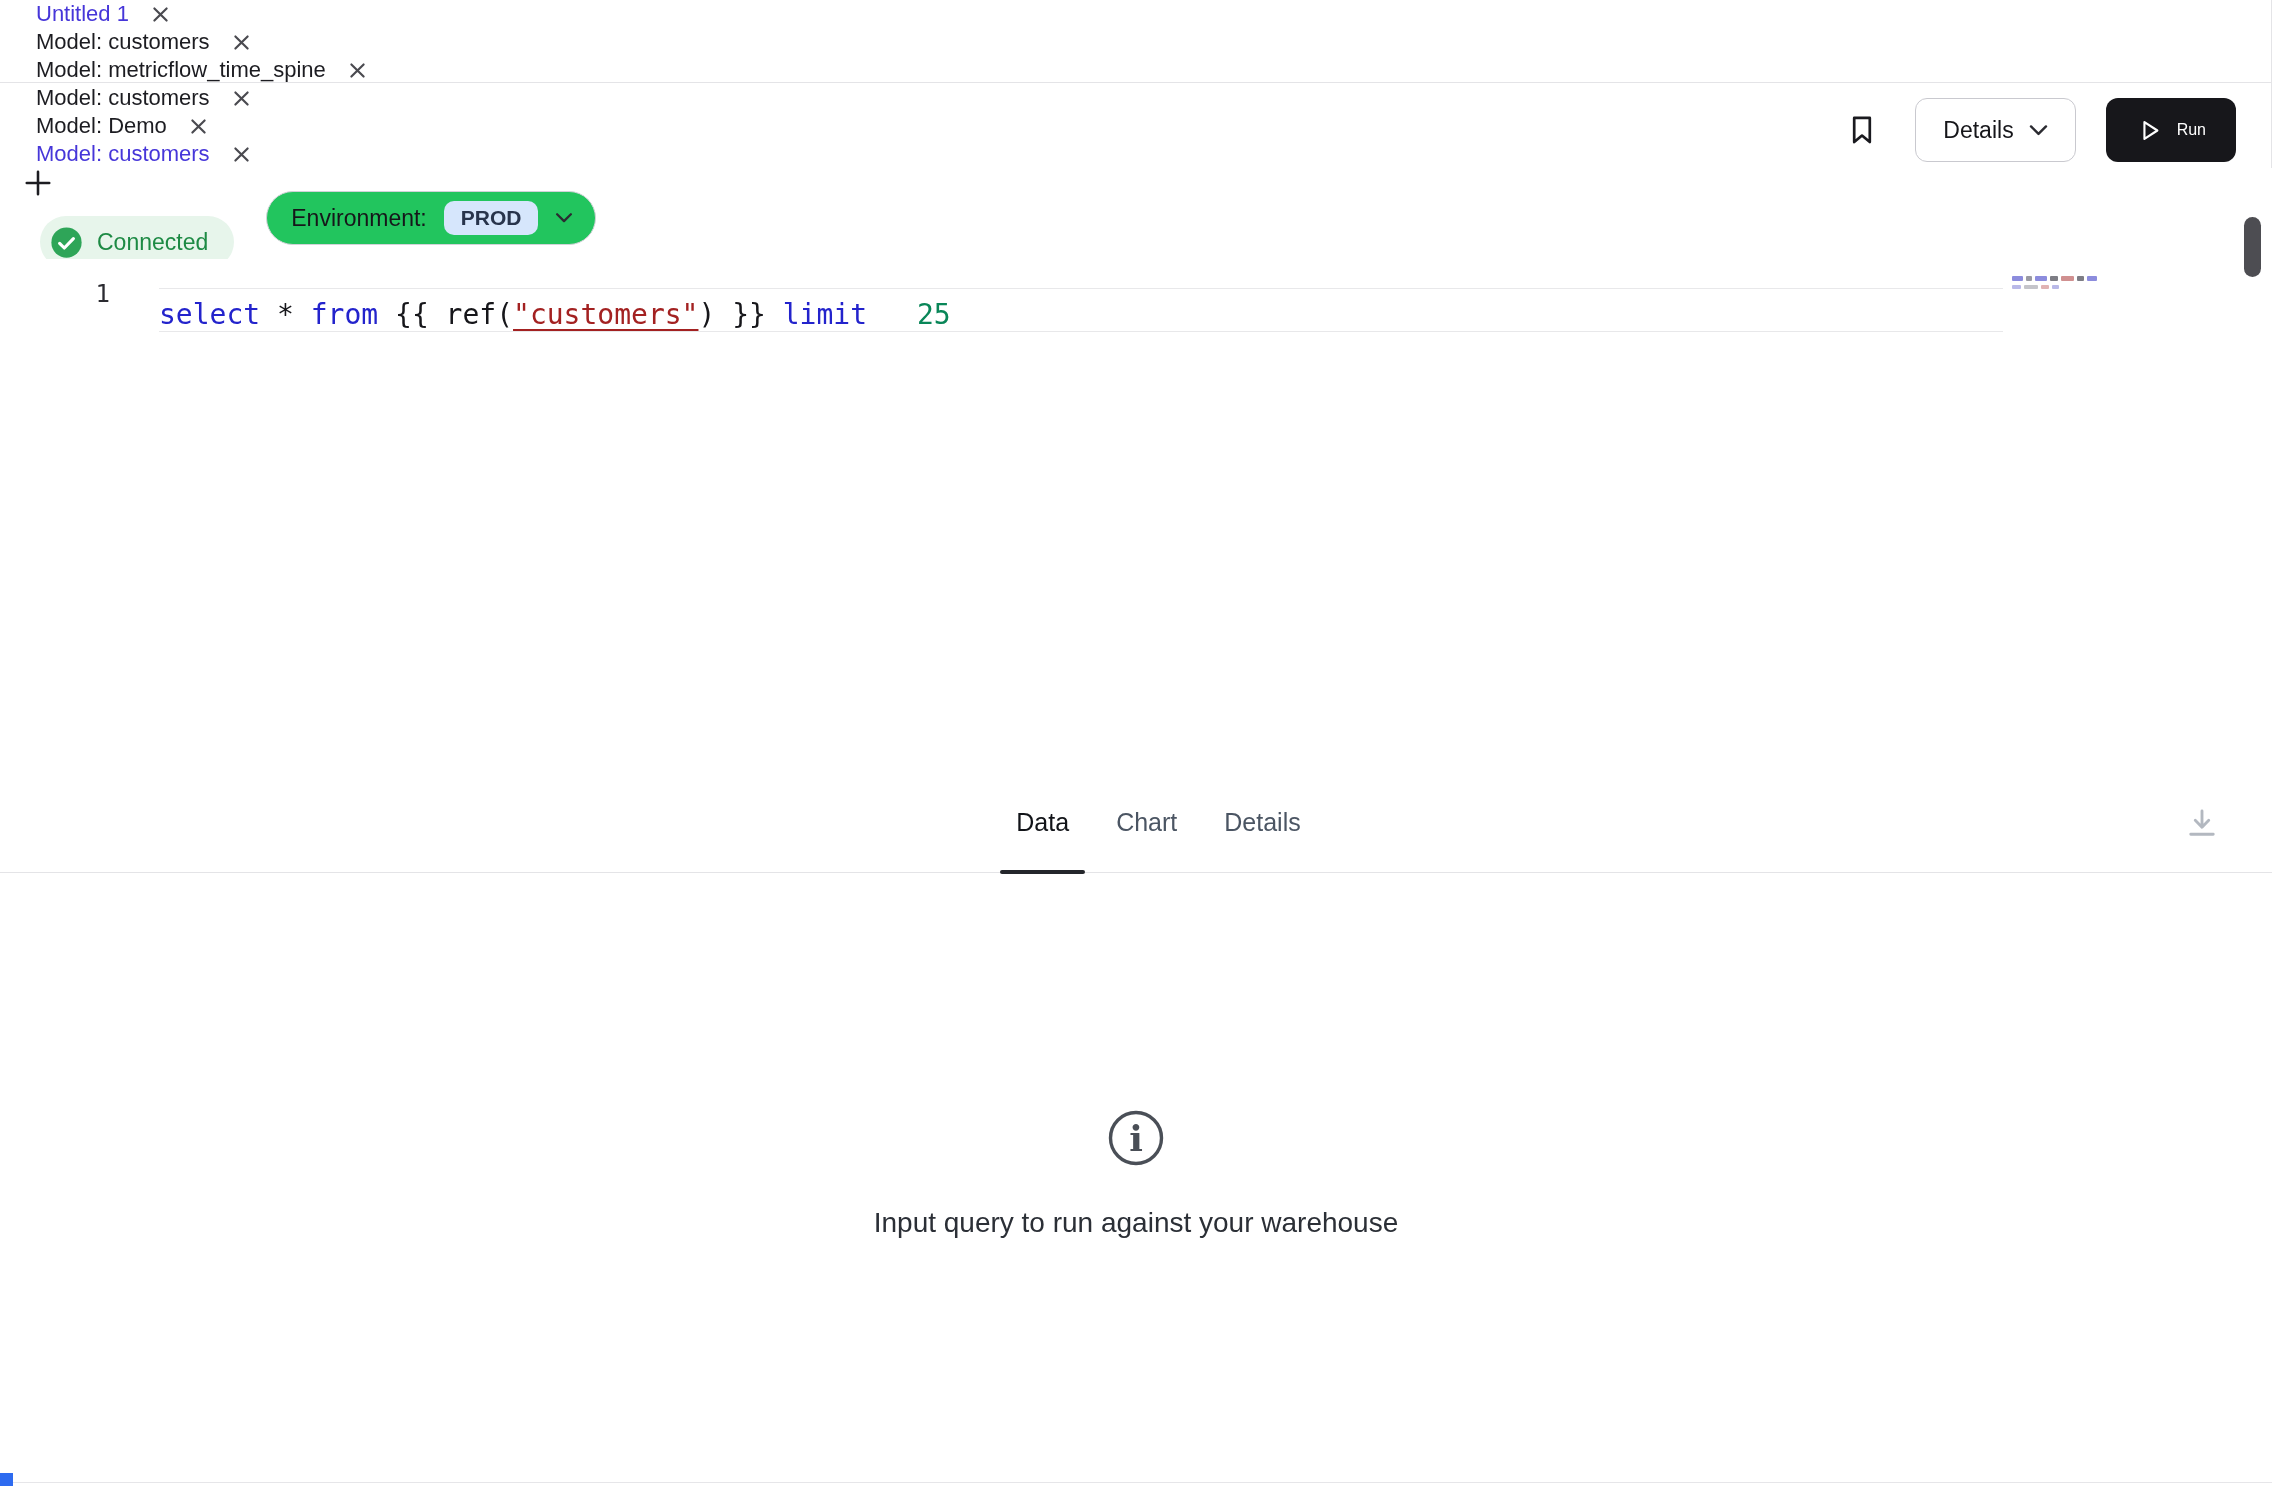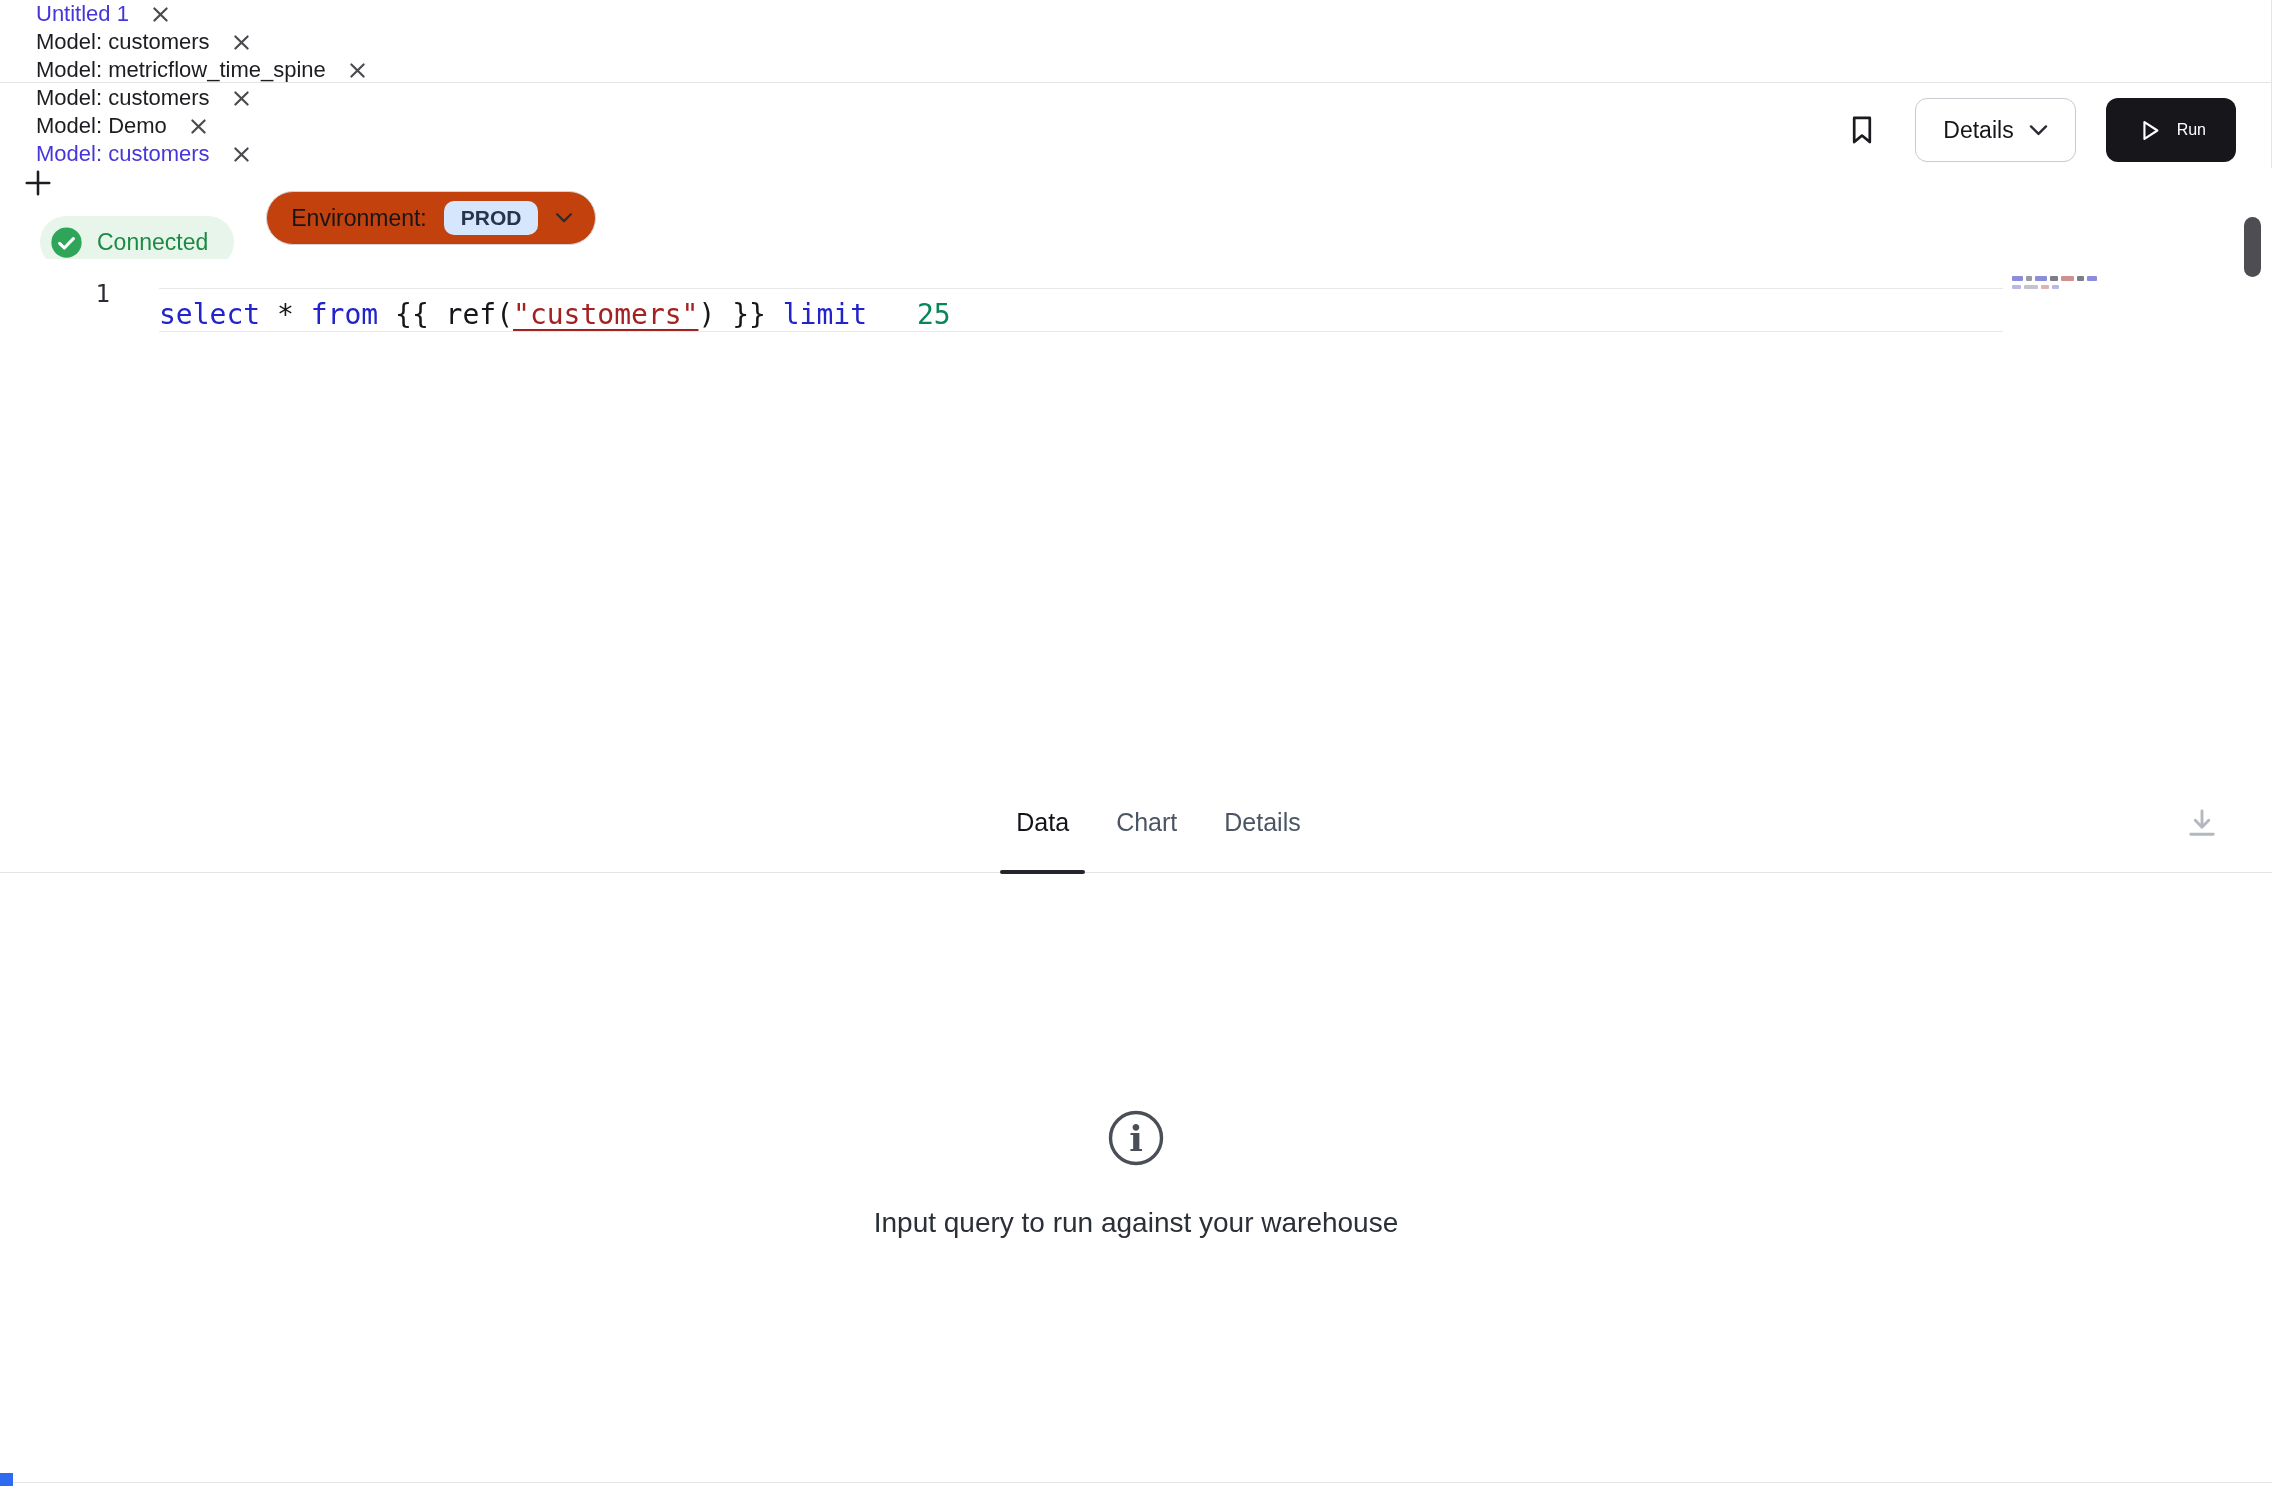--- a/index.html
+++ b/index.html
@@ -18,21 +18,21 @@
 
   
   .toolbar { height: 94px; display: flex; align-items: center; justify-content: flex-end; gap: 30px; padding-right: 36px; }
   .icon-btn { display: flex; align-items: center; justify-content: center; width: 46px; height: 46px; background: none; border: none; cursor: pointer; }
   .btn-develop { display: flex; align-items: center; gap: 15px; height: 64px; padding: 0 27px; background: #fff; border: 1px solid #c9c9cf; border-radius: 12px; font-family: "Liberation Sans", sans-serif; font-size: 23px; font-weight: 500; color: #16161a; cursor: pointer; }
   .btn-run { display: flex; align-items: center; gap: 14px; height: 64px; padding: 0 30px; background: #17171b; border: none; border-radius: 12px; font-family: "Liberation Sans", sans-serif; font-size: 16px; font-weight: 500; color: #fff; cursor: pointer; }
 
   
   .statusbar { height: 82px; display: flex; align-items: center; gap: 32px; padding-left: 40px; }
   .badge-connected { display: flex; align-items: center; gap: 14px; height: 52px; padding: 0 26px 0 10px; border-radius: 26px; background: #e7f5eb; font-size: 23px; font-weight: 500; color: #1d8a44; margin-top: 48px; }
-  .env-pill { display: flex; align-items: center; gap: 17px; height: 54px; padding: 0 22px 0 24px; background: #c2410c; border: 1px solid #d2d2d8; border-radius: 27px; font-size: 23px; color: #16161a; cursor: pointer; }
+  .env-pill { display: flex; align-items: center; gap: 17px; height: 54px; padding: 0 22px 0 24px; background: #22c55e; border: 1px solid #d2d2d8; border-radius: 27px; font-size: 23px; color: #16161a; cursor: pointer; }
   .env-badge { background: #d6e6fc; border-radius: 10px; padding: 5px 17px; font-size: 21px; font-weight: 600; color: #28344c; }
 
   
   .editor { position: relative; height: 514px; background: #fff; }
   .line-number { position: absolute; top: 13px; left: 0; width: 110px; height: 44px; text-align: right; font-family: "DejaVu Sans Mono", monospace; font-size: 24px; line-height: 44px; color: #2b2b31; }
   .code-line { position: absolute; top: 29px; left: 159px; right: 269px; height: 44px; display: flex; align-items: flex-end; border-top: 1px solid #e8e8ea; border-bottom: 1px solid #e8e8ea; font-family: "DejaVu Sans Mono", monospace; font-size: 28px; white-space: pre; cursor: text; }
   .tk-kw  { color: #2323cc; }
   .tk-pl  { color: #16161a; }
   .tk-str { color: #a32121; text-decoration: underline; text-underline-offset: 5px; }
   .tk-num { color: #098658; margin-left: 33px; }

